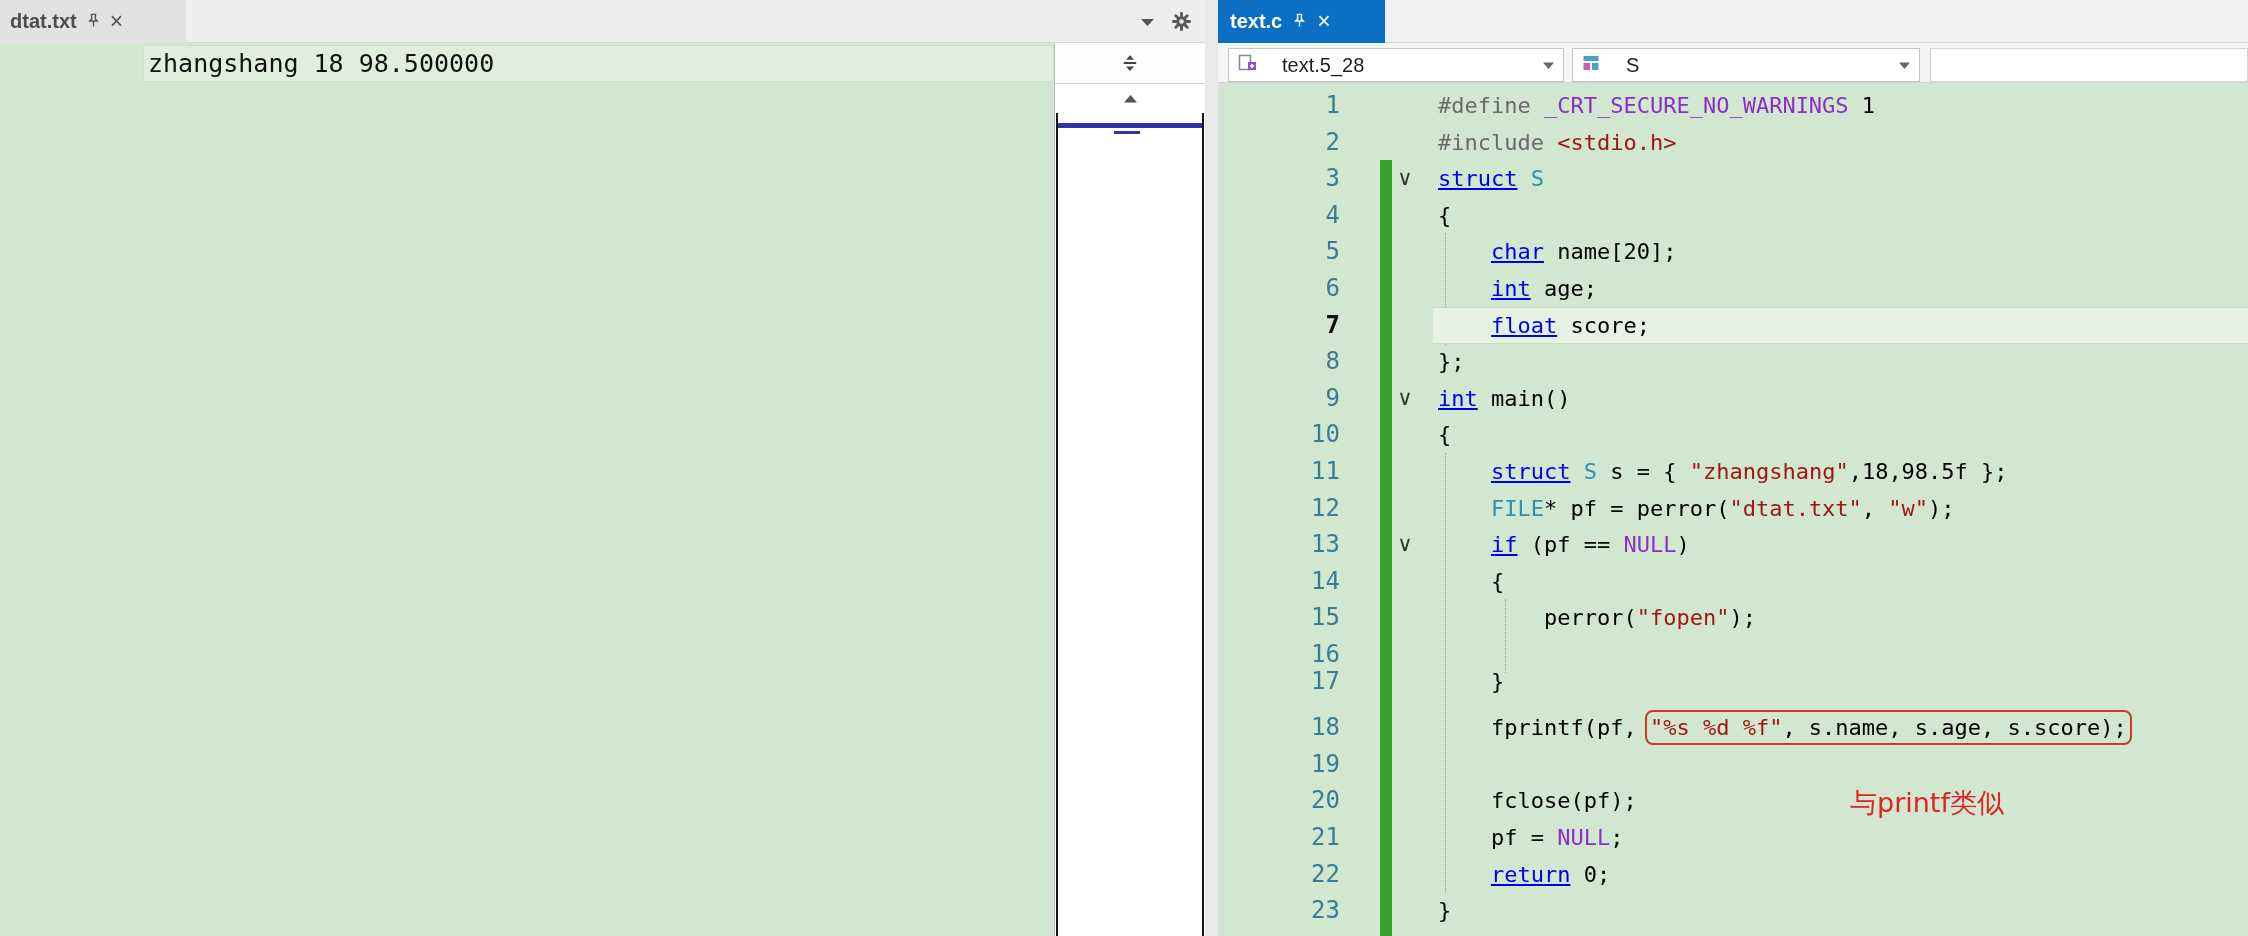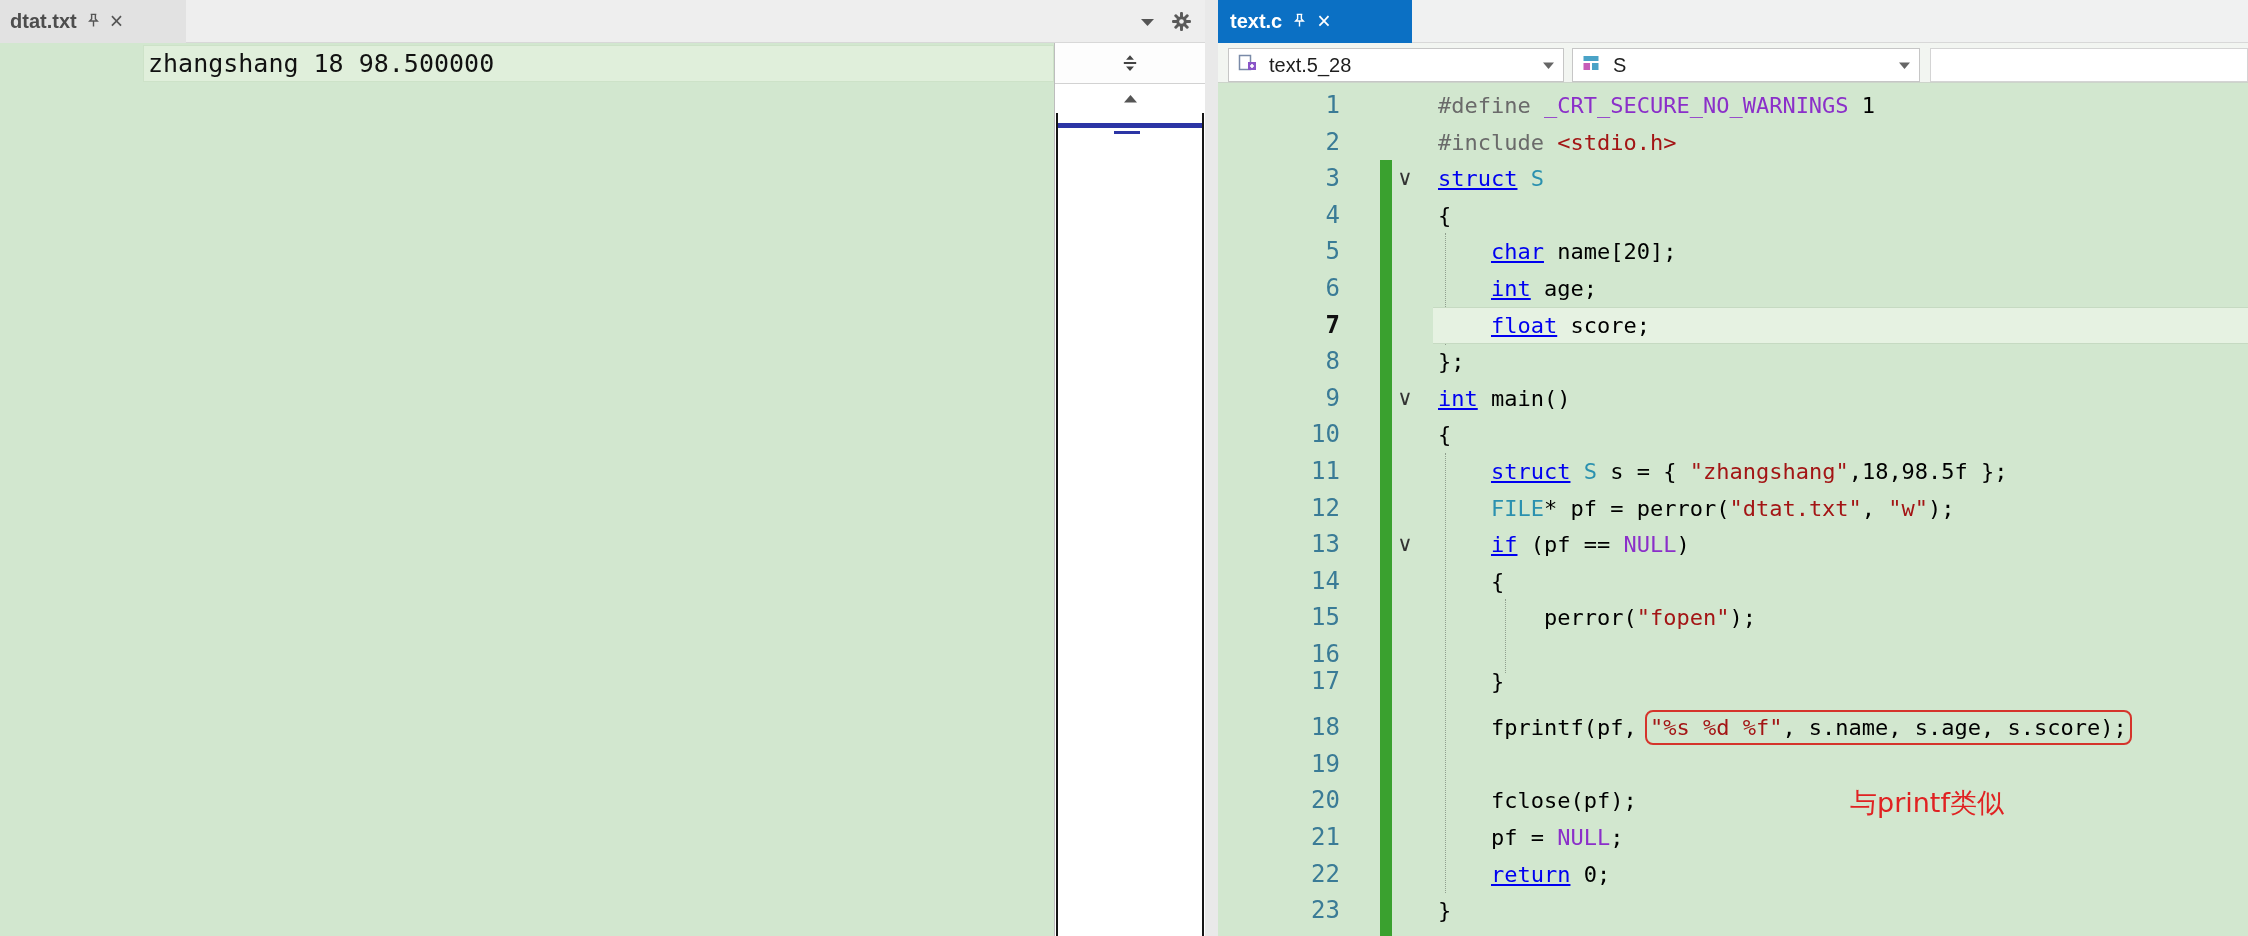--- a/index.html
+++ b/index.html
@@ -22,34 +22,34 @@
   }
   .tab-inactive .tab-label { font-size:20px; font-weight:700; color:#4d4d4d; }
   .tab-close { font-size:23px; color:#555; line-height:1; cursor:default; }
   .tabbar-icon { position:absolute; top:0; height:43px; display:flex; align-items:center; justify-content:center; width:30px; }
 
   .right-tabbar {
     position:absolute; left:1218px; top:0; width:1030px; height:43px;
     background:#f0f1f1; border-bottom:1px solid #d8d8d8;
   }
   .tab-active {
-    position:absolute; left:0; top:0; height:43px; width:194px;
+    position:absolute; left:0; top:0; height:43px; width:167px;
     background:#0b70c4; display:flex; align-items:center; gap:10px; padding:0 12px;
   }
   .tab-active .tab-label { font-size:20px; font-weight:700; color:#ffffff; }
   .tab-active .tab-close { color:#ffffff; }
 
   
   .navbar {
     position:absolute; left:1218px; top:43px; width:1030px; height:40px;
     background:#f2f5f1; border-bottom:1px solid #ccd4ca;
   }
   .combo {
     position:absolute; top:5px; height:30px; background:#ffffff;
-    border:1px solid #c6c6c6; display:flex; align-items:center; gap:12px; padding:16px 8px;
+    border:1px solid #c6c6c6; display:flex; align-items:center; gap:25px; padding:16px 8px;
   }
   .combo .combo-label { font-size:20px; color:#1e1e1e; white-space:nowrap; }
   .combo .chev { margin-left:auto; }
   .combo1 { left:10px; width:336px; }
   .combo2 { left:354px; width:348px; }
   .combo3 { left:712px; width:318px; border:1px solid #d4d4d4; }
 
   
   .left-editor {
     position:absolute; left:0; top:43px; width:1054px; height:893px;

